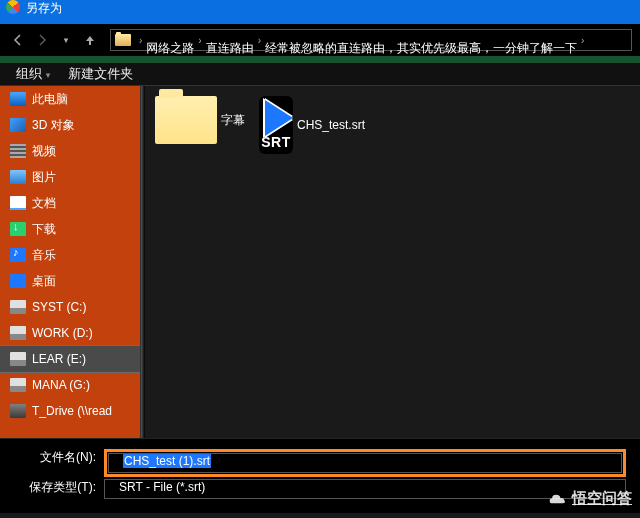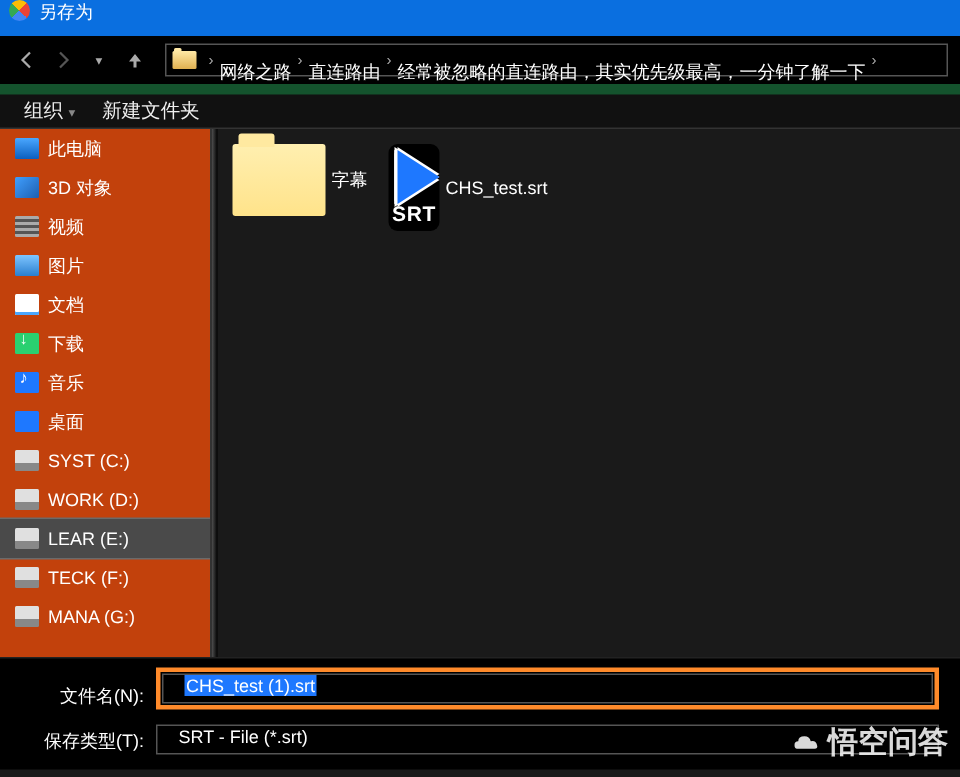--- a/index.html
+++ b/index.html
@@ -35,28 +35,28 @@
   .file-item { width: 90px; display: flex; flex-direction: row; align-items: center; gap: 4px; cursor: pointer; }
   .folder-big { width: 62px; height: 48px; background: linear-gradient(to bottom, #ffefb0 0%, #ffe38a 100%); border-radius: 2px; position: relative; }
   .folder-big::before { content: ""; position: absolute; top: -7px; left: 4px; width: 24px; height: 9px; background: #ffe9a0; border-radius: 2px 2px 0 0; }
   .file-item .lbl { color: #fff; font-size: 12px; text-align: center; }
   
   .srt-tile { width: 62px; height: 58px; background: #000; border-radius: 6px; display: flex; flex-direction: column; align-items: center; justify-content: center; }
   .play-tri { width: 0; height: 0; border-left: 28px solid #1e78ff; border-top: 18px solid transparent; border-bottom: 18px solid transparent; margin-left: 6px; filter: drop-shadow(-2px 0 0 #fff) drop-shadow(0 -2px 0 #fff) drop-shadow(0 2px 0 #fff); }
   .srt-txt { color: #fff; font-weight: bold; font-size: 14px; margin-top: -2px; letter-spacing: .5px; }
   
   .bottom { padding: 10px 14px 4px 14px; background: #000; border-top: 1px solid #222; }
-  .row { display: flex; align-items: flex-end; height: 24px; margin-bottom: 6px; }
+  .row { display: flex; align-items: flex-start; height: 24px; margin-bottom: 6px; }
   .row .lbl { width: 90px; text-align: right; padding-right: 8px; color: #fff; font-size: 12px; }
   .row .input { flex: 1; height: 20px; background: #000; border: 1px solid #555; color: #fff; padding: 0 14px; font-size: 12px; }
   .row .input.sel { }
   .row .input.sel span { background: #1e78ff; color: #fff; padding: 0 1px; }
   .highlight-box { border: 3px solid #ff8a2a; padding: 1px; }
   
-  .watermark { position: absolute; right: 8px; bottom: 10px; color: rgba(255,255,255,.85); font-size: 20px; display: flex; align-items: center; gap: 4px; font-weight: bold; }
+  .watermark { position: absolute; right: 8px; bottom: 10px; color: rgba(255,255,255,.85); font-size: 15px; display: flex; align-items: center; gap: 4px; font-weight: bold; text-decoration: underline; }
   .watermark svg { fill: rgba(255,255,255,.85); }
   
   
   .i-pc { background: linear-gradient(to bottom,#4aa7ff,#0a5fbf); border-radius: 1px; }
   .i-3d { background: linear-gradient(135deg,#3f9fff,#1e5fb0); border-radius: 1px; }
   .i-video { background: repeating-linear-gradient(180deg,#aaa 0 2px,#555 2px 4px); border-radius: 1px; }
   .i-pic { background: linear-gradient(to bottom,#7ec5ff,#2a7fcf); border-radius: 1px; position:relative; }
   .i-doc { background: #fff; border-radius: 1px; box-shadow: inset 0 -2px 0 #4aa7ff; }
   .i-dl { background: #2ad070; border-radius: 1px; position:relative; }
   .i-dl::after{content:"↓";position:absolute;color:#fff;font-size:11px;left:3px;top:-2px;}
@@ -152,25 +152,25 @@
       <div class="side-item">
         <div class="si-icon i-drive"></div>
         <span>WORK (D:)</span>
       </div>
       <div class="side-item selected">
         <div class="si-icon i-drive"></div>
         <span>LEAR (E:)</span>
       </div>
       <div class="side-item">
         <div class="si-icon i-drive"></div>
-        <span>TECK (F:)</span>
-      </div>
-      <div class="side-item">
-        <div class="si-icon i-drive"></div>
         <span>MANA (G:)</span>
+      </div>
+      <div class="side-item">
+        <div class="si-icon i-read"></div>
+        <span>T_Drive (\\read</span>
       </div>
     </div>
 
   <div class="content">
     <div class="splitter"></div>
 
     <div class="file-item">
       <div class="folder-big"></div>
       <div class="lbl">字幕</div>
     </div>

